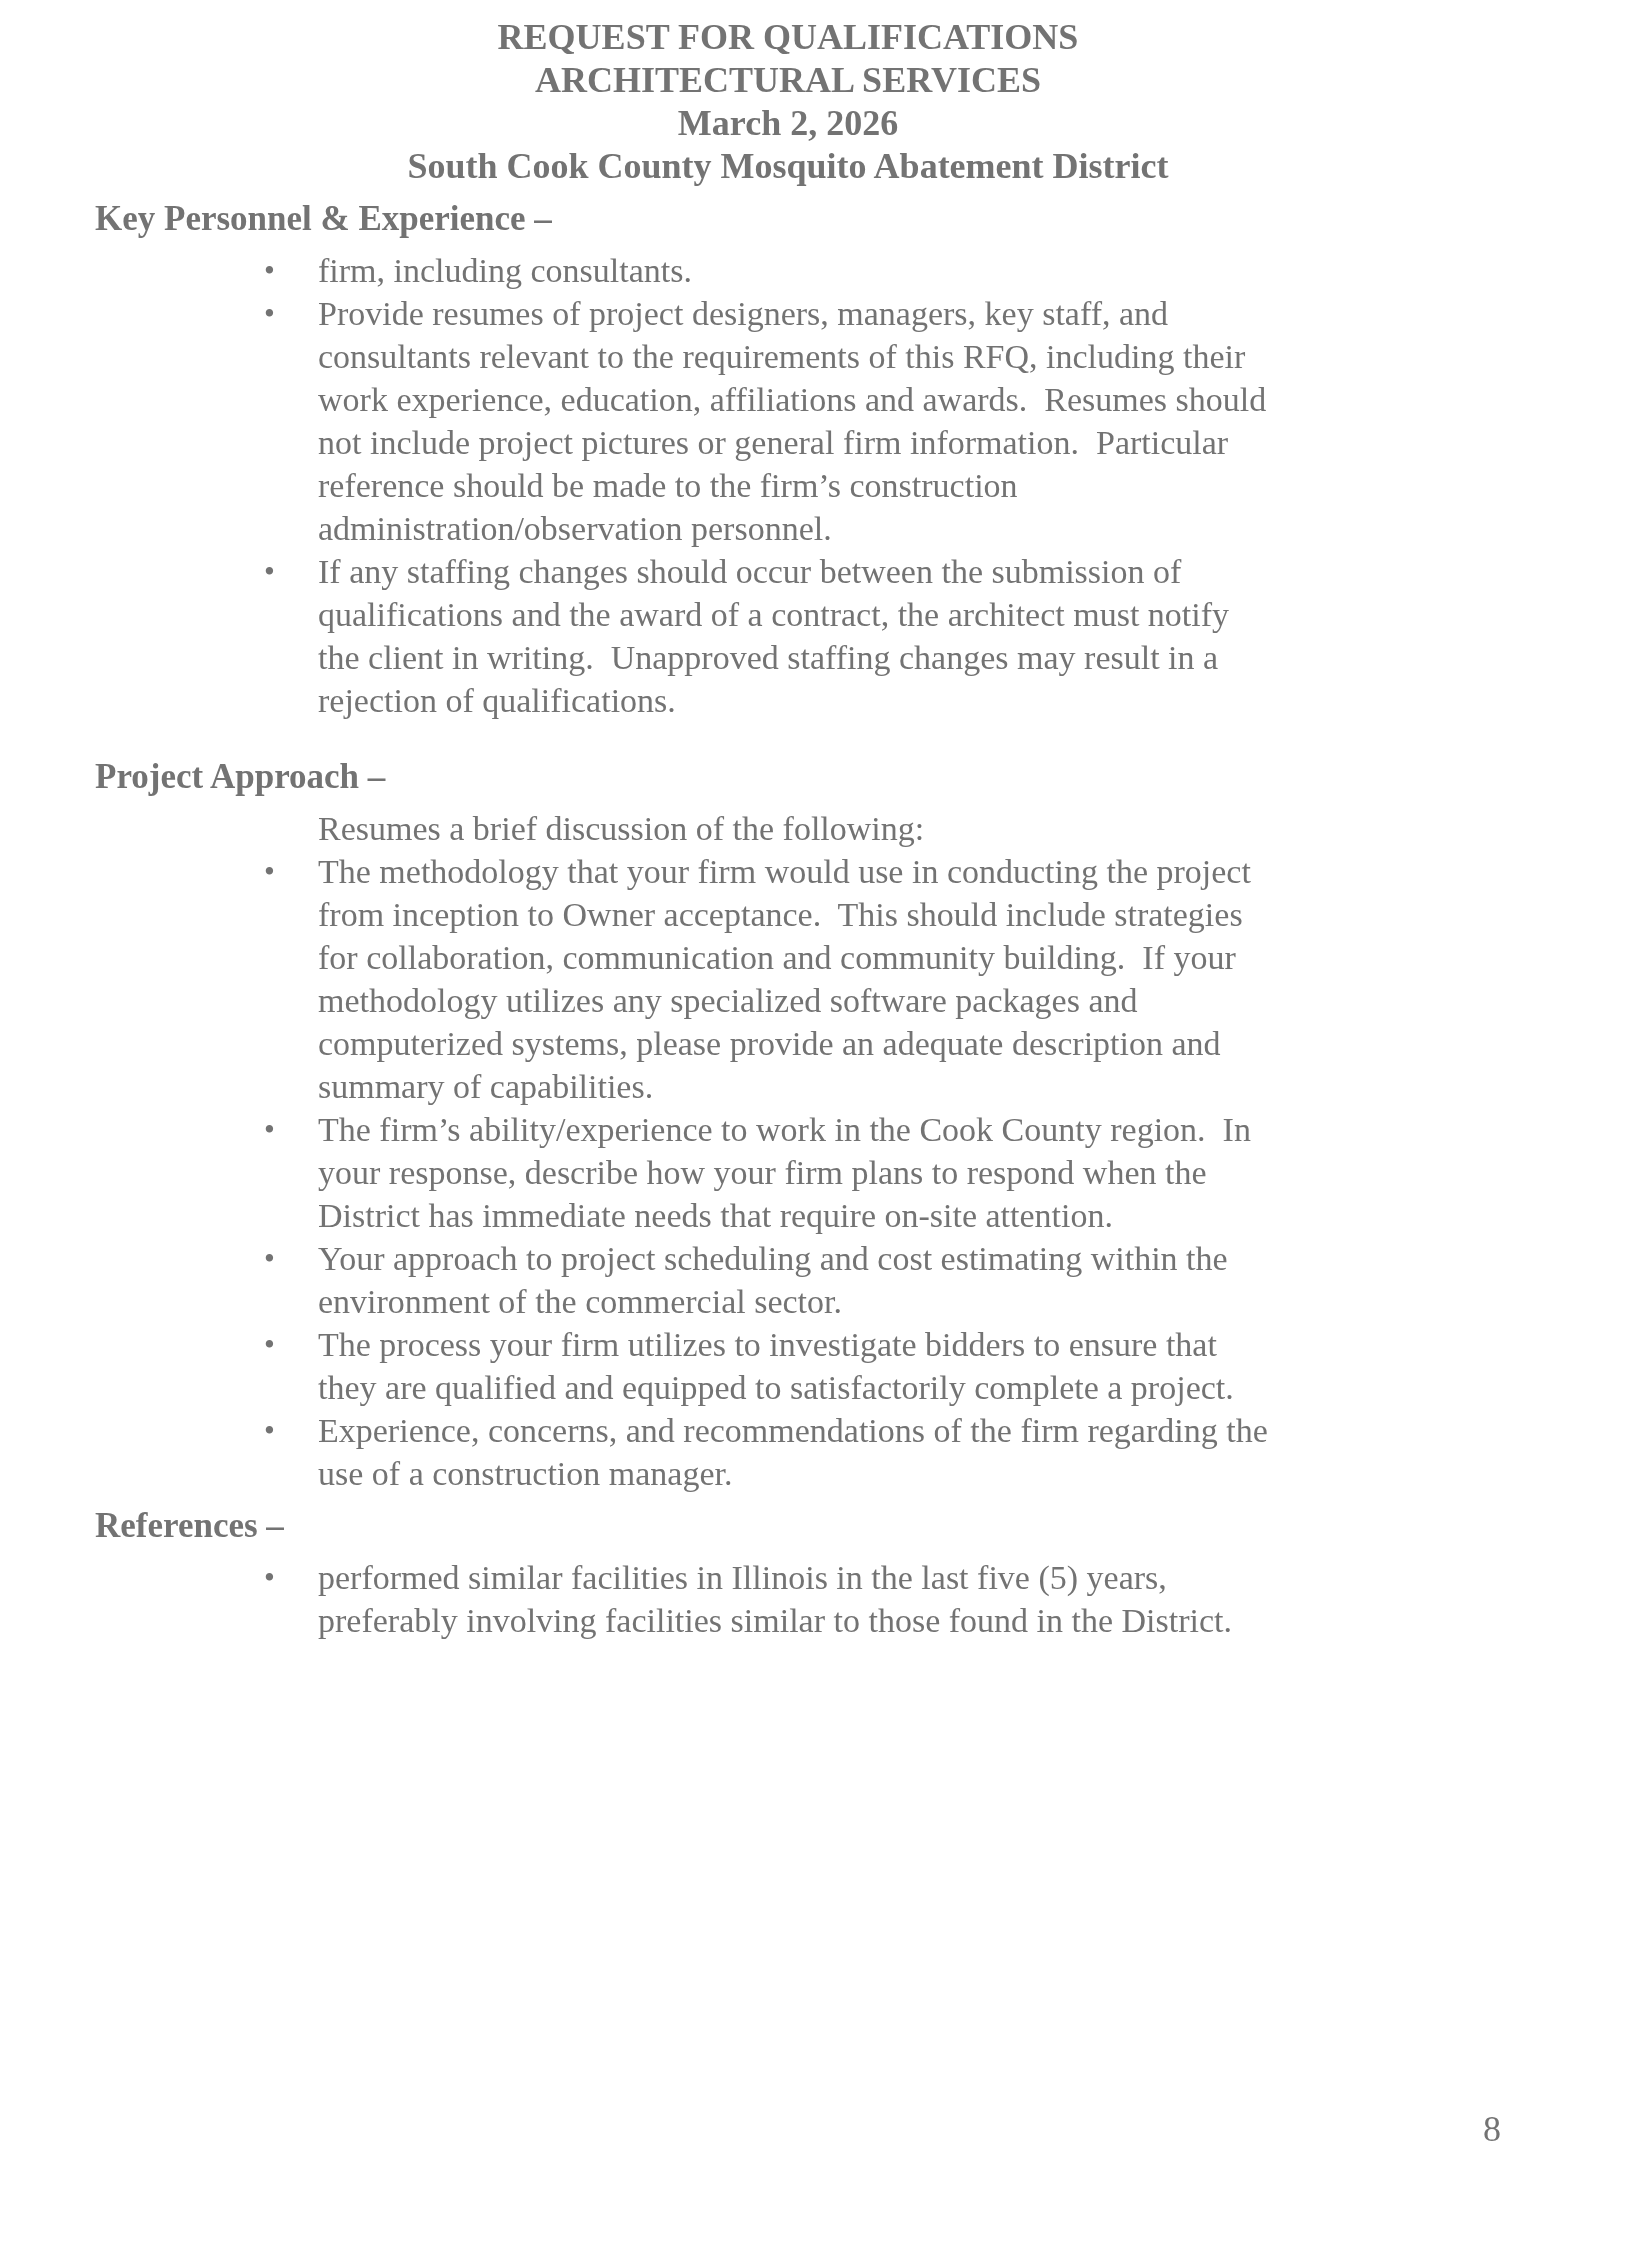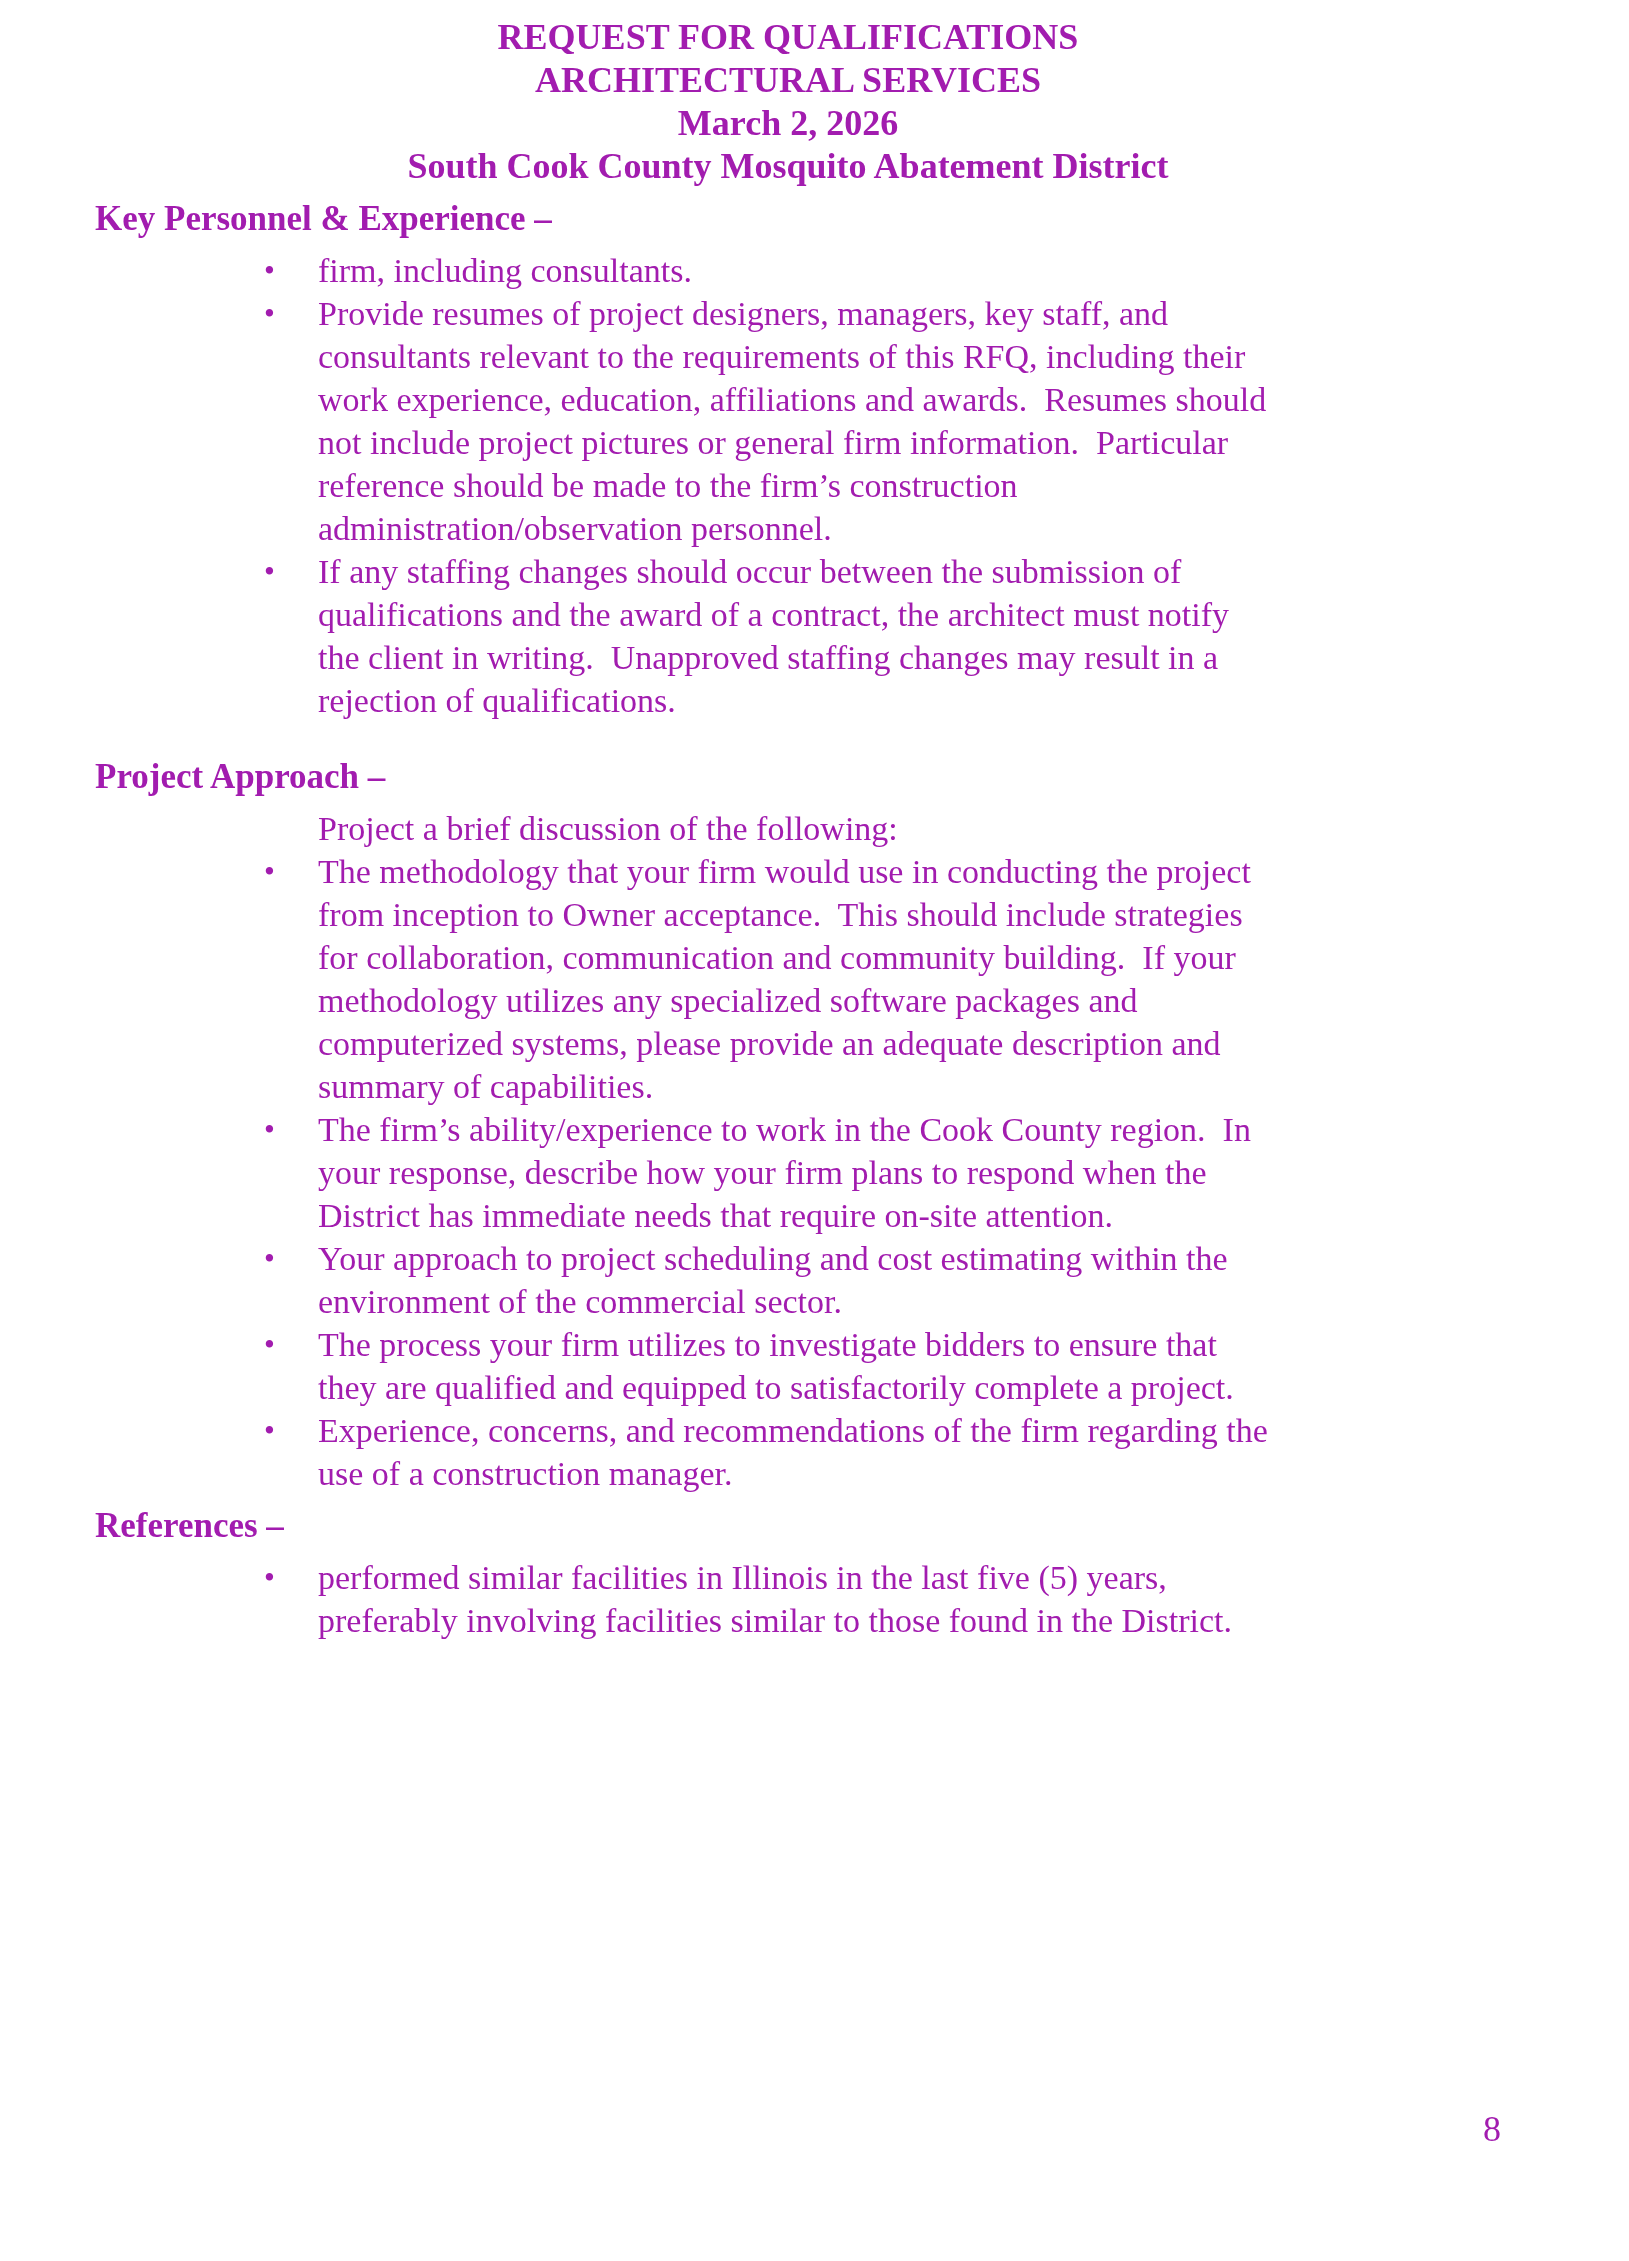--- a/index.html
+++ b/index.html
@@ -6,21 +6,21 @@
     margin: 0;
     padding: 0;
     background: #888;
   }
   .page {
     position: relative;
     width: 1630px;
     height: 2261px;
     margin: 0 auto;
     background: #ffffff;
-    color: #a21caf;
+    color: #737373;
     font-family: "Liberation Serif", "DejaVu Serif", serif;
     font-size: 34px;
     line-height: 43px;
     box-sizing: border-box;
     padding: 15.7px 140px 0 86px;
     overflow: hidden;
   }
   .title-block {
     width: 1404px;
     text-align: center;
@@ -97,21 +97,21 @@
   <div>
     <div class="bullet-line"><span class="marker">•</span><span>If any staffing changes should occur between the submission of</span></div>
     <div class="bullet-line">qualifications and the award of a contract, the architect must notify</div>
     <div class="bullet-line">the client in writing.  Unapproved staffing changes may result in a</div>
     <div class="bullet-line">rejection of qualifications.</div>
   </div>
 
   <div class="spacer-before-heading"></div>
   <div class="heading">Project Approach –</div>
 
-  <div class="intro-line">Project a brief discussion of the following:</div>
+  <div class="intro-line">Resumes a brief discussion of the following:</div>
 
   <div>
     <div class="bullet-line"><span class="marker">•</span><span>The methodology that your firm would use in conducting the project</span></div>
     <div class="bullet-line">from inception to Owner acceptance.  This should include strategies</div>
     <div class="bullet-line">for collaboration, communication and community building.  If your</div>
     <div class="bullet-line">methodology utilizes any specialized software packages and</div>
     <div class="bullet-line">computerized systems, please provide an adequate description and</div>
     <div class="bullet-line">summary of capabilities.</div>
   </div>
 

